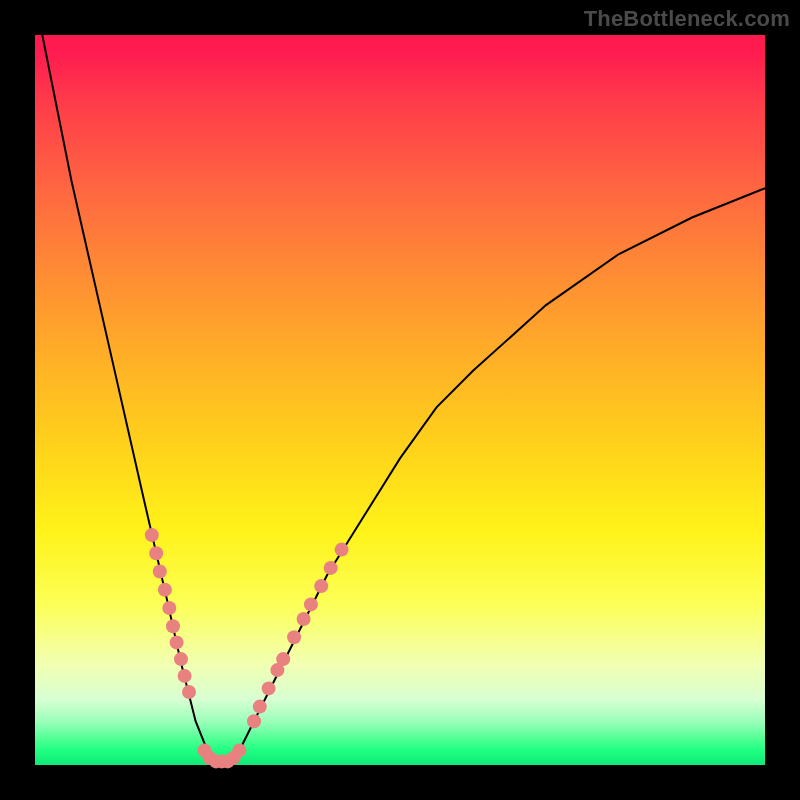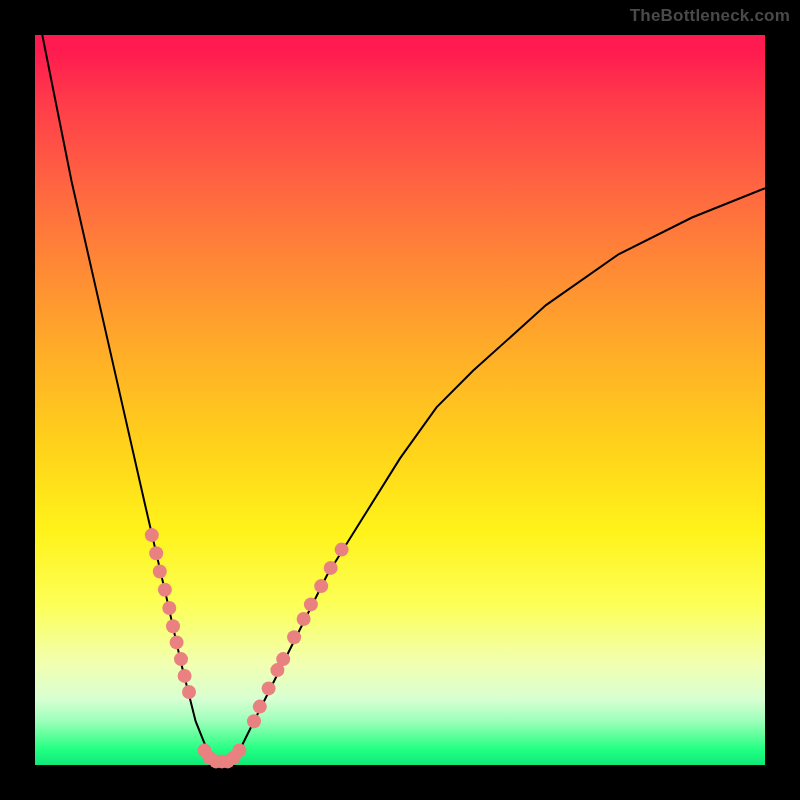--- a/index.html
+++ b/index.html
@@ -42,21 +42,21 @@
       #4eff94 96.5%,
       #1fff82 98%,
       #10e878 100%
     );
   }
   .watermark {
     position: absolute;
     top: 6px;
     right: 10px;
     color: #4a4a4a;
-    font-size: 17px;
+    font-size: 22px;
     font-weight: 600;
     letter-spacing: 0.2px;
     user-select: none;
   }
   svg.curves {
     position: absolute;
     left: 0;
     top: 0;
     width: 730px;
     height: 730px;

